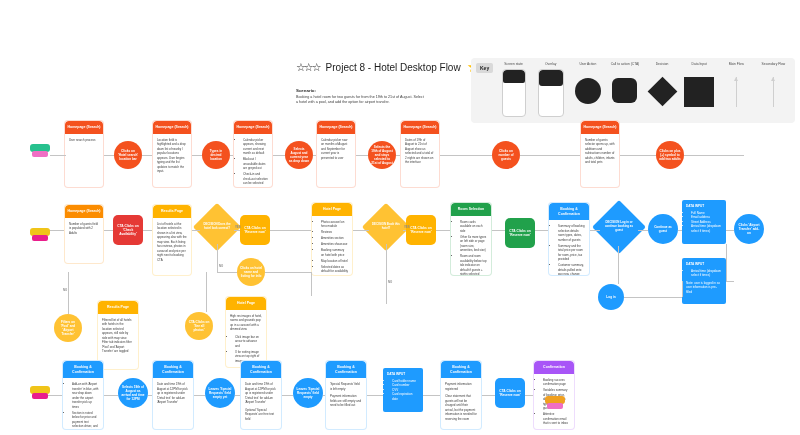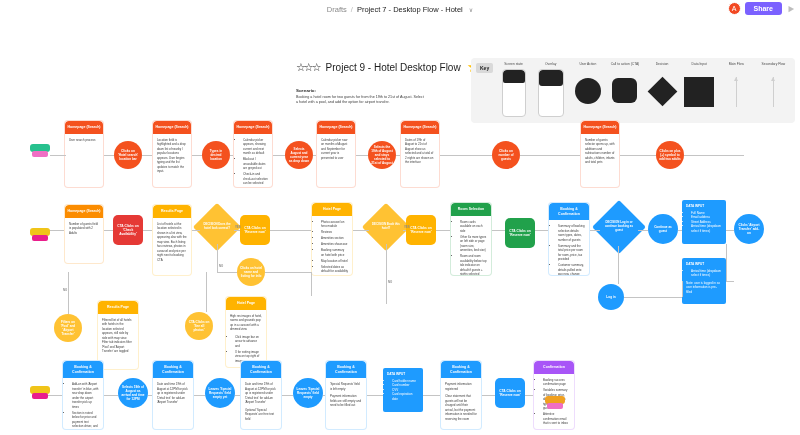--- a/index.html
+++ b/index.html
@@ -123,42 +123,27 @@
   
   .sticker { position: absolute; width: 20px; height: 13px; }
   .st-body { position:absolute; bottom:0; left:2px; width:16px; height:6px; border-radius:2px; }
   .st-top  { position:absolute; top:0; left:0; width:20px; height:8px; border-radius:3px; }
 </style>
 </head>
 <body>
 
 <div id="app">
 
-  <div class="topbar">
-    <div class="breadcrumb">
-      <span class="bc-drafts">Drafts</span>
-      <span class="bc-sep">/</span>
-      <span class="bc-title">Project 7 - Desktop Flow - Hotel</span>
-      <span class="bc-chev">∨</span>
-    </div>
-    <div class="topright">
-      <div class="avatar">A</div>
-      <button class="share-btn">Share</button>
-      <svg class="present-ico" viewBox="0 0 16 16">
-          <path d="M4 3l9 5-9 5z" fill="#888"></path>
-        </svg>
-    </div>
-  </div>
 
   <div class="canvas">
 
     <div class="title-block">
       <div class="title-row">
         <span class="star-deco">☆☆☆</span>
-        <span class="proj-title">Project 9  - Hotel Desktop Flow</span>
+        <span class="proj-title">Project 8  - Hotel Desktop Flow</span>
         <span class="star-big">★</span>
       </div>
       <div class="scenario">
         <div class="scenario-lbl">Scenario:</div>
         <div class="scenario-txt">Booking a hotel room for two guests for from the 19th to 21st of August. Select a hotel with a pool, and add the option for airport transfer.</div>
       </div>
     </div>
 
     <div class="legend">
       <div class="key-pill">Key</div>

